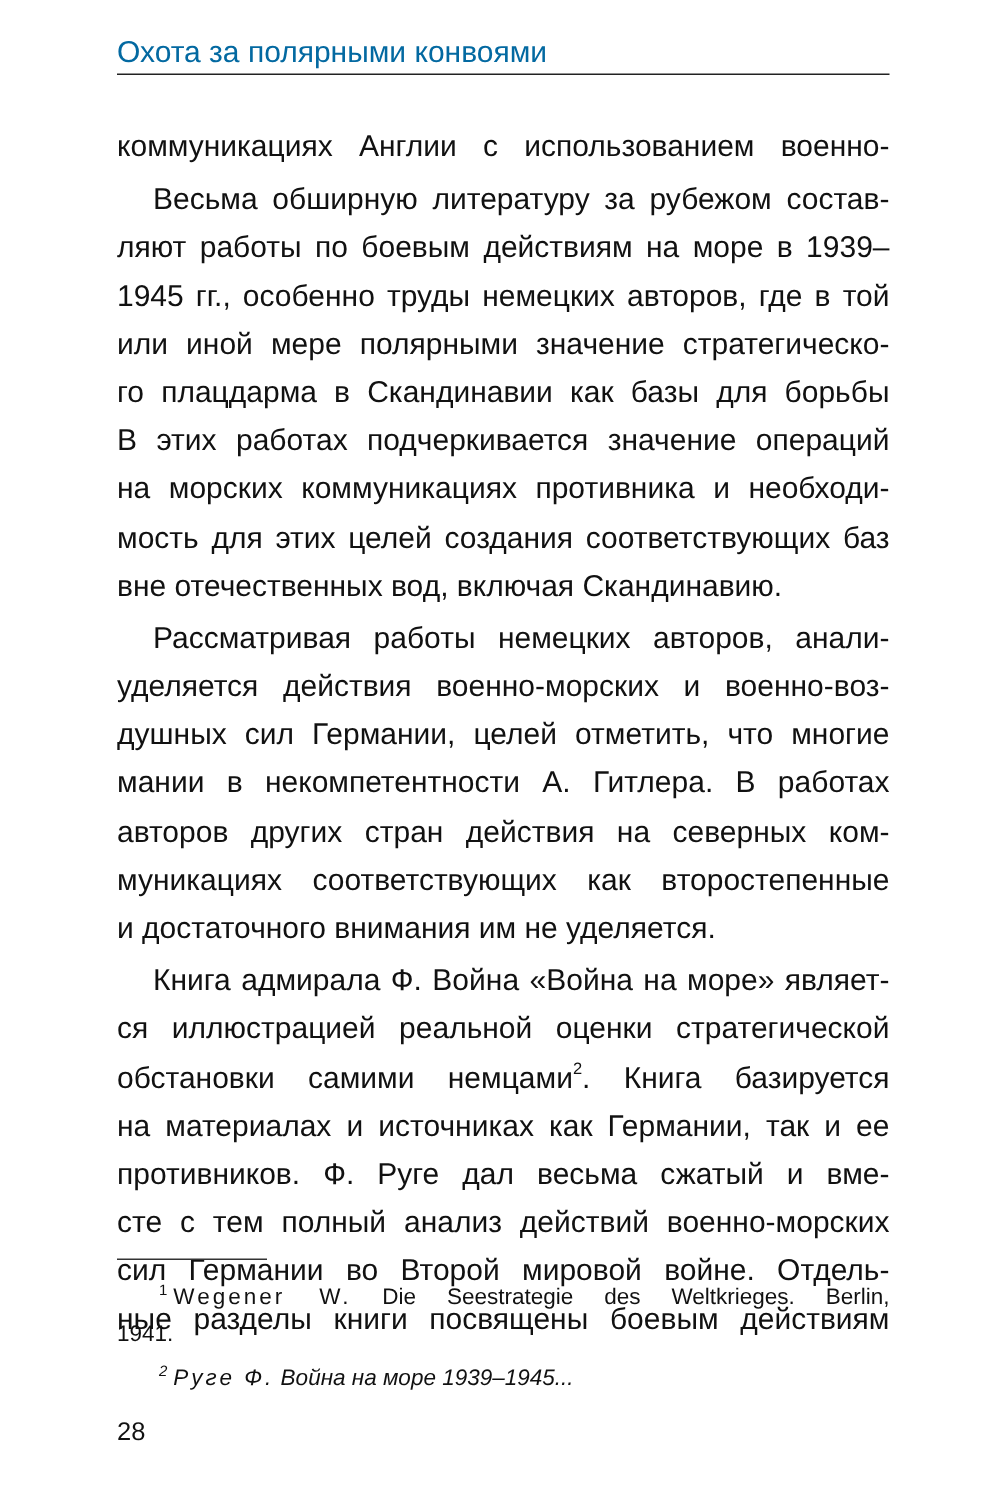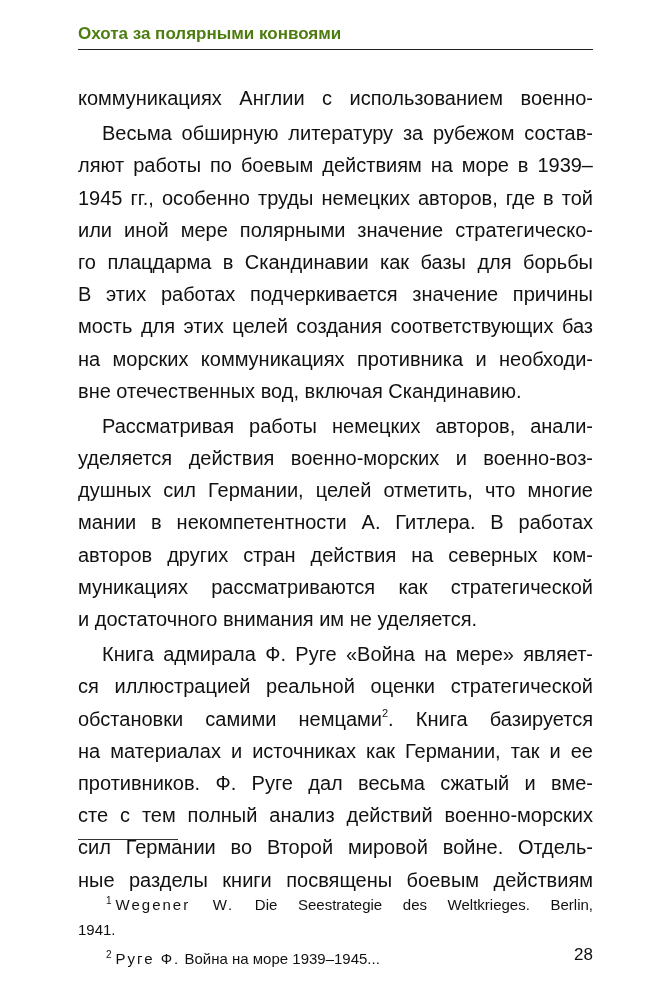--- a/index.html
+++ b/index.html
@@ -1,91 +1,91 @@
 <!DOCTYPE html>
 <html><head>
 <meta charset="utf-8">
 <style>
   html, body { margin: 0; padding: 0; background: #ffffff; }
   body { width: 668px; height: 1000px; position: relative; overflow: hidden; color: #111; }
   .page { position: absolute; left: 78px; top: 0; width: 515px; }
   .running-head {
     position: absolute; top: 24px; left: 0;
-    font-family: "Liberation Sans", sans-serif; font-weight: bold; font-size: 17px;
-    letter-spacing: 0px; color: #4d7c0f;
+    font-family: "Liberation Sans", sans-serif; font-weight: normal; font-size: 20px;
+    letter-spacing: 0px; color: #0369a1;
   }
   .head-rule { position: absolute; top: 49px; left: 0; width: 515px; height: 0; border-top: 1.5px solid #222; }
   .body-text {
     position: absolute; top: 82px; left: 0; width: 515px;
     font-family: "Liberation Sans", sans-serif; font-size: 20px; line-height: 32.2px;
   }
   .line { display: block; white-space: nowrap; text-align: justify; text-align-last: justify; height: 32.2px; }
   .line.last { text-align-last: left; }
   .line.indent { padding-left: 24px; }
   .para-gap { height: 3px; }
   sup { font-size: 11px; line-height: 0; vertical-align: 9px; }
   .fn-rule { position: absolute; top: 839px; left: 0; width: 100px; border-top: 1px solid #333; }
   .footnotes {
     position: absolute; top: 852px; left: 0; width: 515px;
-    font-family: "Liberation Sans", sans-serif; font-size: 15px; line-height: 25px; margin-top: 40px;
+    font-family: "Liberation Sans", sans-serif; font-size: 15px; line-height: 25px;
   }
   .fn-line { display: block; white-space: nowrap; }
   .fn-line.justify { text-align: justify; text-align-last: justify; }
   .fn-line.indent { padding-left: 28px; }
   .fn-sup { font-size: 10px; vertical-align: 6px; line-height: 0; margin-right: 4px; }
   .spaced { letter-spacing: 2px; }
   .page-number {
-    position: absolute; top: 945px; left: 0; width: 515px; text-align: right;
+    position: absolute; top: 945px; left: 0; width: 515px; text-align: left;
     font-family: "Liberation Sans", sans-serif; font-size: 17px;
   }
 </style>
 </head>
 <body>
 
 <div class="page">
   <div class="running-head">Охота за полярными конвоями</div>
   <div class="head-rule"></div>
 
   <div class="body-text">
 
     <span class="line">коммуникациях Англии с использованием военно-</span>
     <div class="para-gap"></div>
 
     <span class="line indent">Весьма обширную литературу за рубежом состав-</span>
     <span class="line">ляют работы по боевым действиям на море в 1939–</span>
     <span class="line">1945 гг., особенно труды немецких авторов, где в той</span>
     <span class="line">или иной мере полярными значение стратегическо-</span>
     <span class="line">го плацдарма в Скандинавии как базы для борьбы</span>
-    <span class="line">В этих работах подчеркивается значение причины</span>
+    <span class="line">В этих работах подчеркивается значение операций</span>
+    <span class="line">на морских коммуникациях противника и необходи-</span>
     <span class="line">мость для этих целей создания соответствующих баз</span>
-    <span class="line">на морских коммуникациях противника и необходи-</span>
     <span class="line last">вне отечественных вод, включая Скандинавию.</span>
     <div class="para-gap"></div>
 
     <span class="line indent">Рассматривая работы немецких авторов, анали-</span>
     <span class="line">уделяется действия военно-морских и военно-воз-</span>
     <span class="line">душных сил Германии, целей отметить, что многие</span>
     <span class="line">мании в некомпетентности А. Гитлера. В работах</span>
     <span class="line">авторов других стран действия на северных ком-</span>
-    <span class="line">муникациях рассматриваются как стратегической</span>
+    <span class="line">муникациях соответствующих как второстепенные</span>
     <span class="line last">и достаточного внимания им не уделяется.</span>
     <div class="para-gap"></div>
 
-    <span class="line indent">Книга адмирала Ф. Руге «Война на мере» являет-</span>
+    <span class="line indent">Книга адмирала Ф. Война «Война на море» являет-</span>
     <span class="line">ся иллюстрацией реальной оценки стратегической</span>
     <span class="line"><span>обстановки самими немцами</span><sup>2</sup><span>. Книга базируется</span></span>
     <span class="line">на материалах и источниках как Германии, так и ее</span>
     <span class="line">противников. Ф. Руге дал весьма сжатый и вме-</span>
     <span class="line">сте с тем полный анализ действий военно-морских</span>
     <span class="line">сил Германии во Второй мировой войне. Отдель-</span>
     <span class="line">ные разделы книги посвящены боевым действиям</span>
   </div>
 
   <div class="fn-rule"></div>
 
   <div class="footnotes">
     <span class="fn-line justify indent"><span class="fn-sup">1</span><span class="spaced">Wegener W.</span><span> Die Seestrategie des Weltkrieges. Berlin,</span></span>
     <span class="fn-line">1941.</span>
-    <span class="fn-line indent" style="margin-top:4px;"><span class="fn-sup">2</span><span class="spaced">Руге Ф.</span><span> Война на море 1939–1945...</span></span>
+    <span class="fn-line indent" style="margin-top:4px;font-style:italic;"><span class="fn-sup">2</span><span class="spaced">Руге Ф.</span><span> Война на море 1939–1945...</span></span>
   </div>
 
   <div class="page-number">28</div>
 </div>
 
 </body></html>

